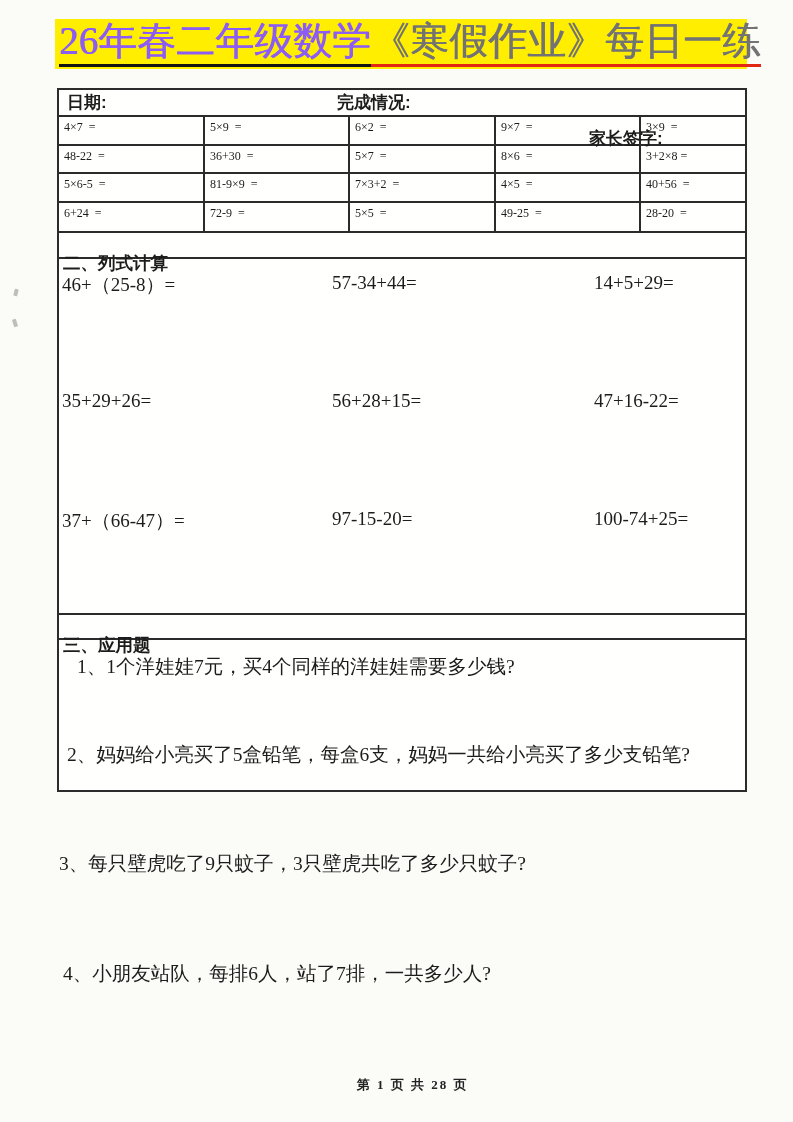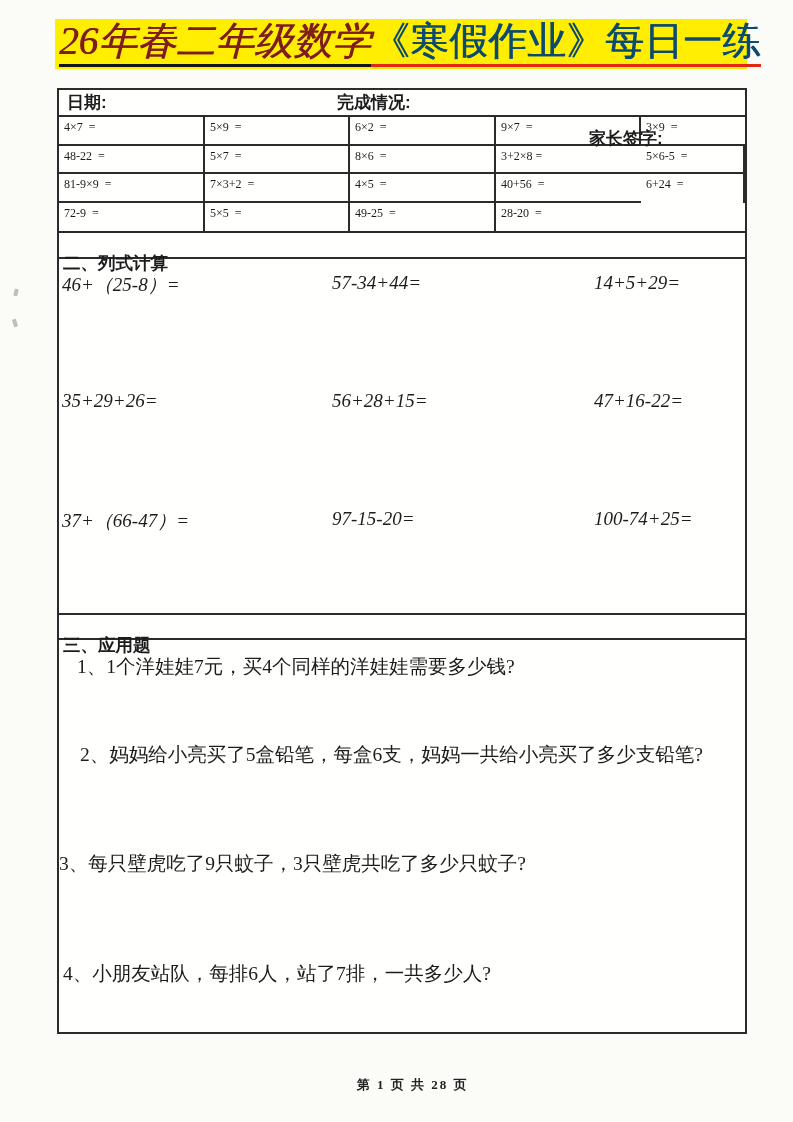--- a/index.html
+++ b/index.html
@@ -14,25 +14,25 @@
   .title-band {
     position:absolute; left:55px; top:19px; width:692px; height:50px;
     background:#ffee00; display:flex; align-items:flex-end;
     white-space:nowrap; padding:0 2px 2px 4px;
   }
   .title-part {
     font-size:39px; line-height:1.1; font-weight:normal;
     text-shadow:0.7px 0 0 currentColor;
     padding-bottom:1px;
   }
-  .t-black { color:#7f1d1d; border-bottom:3px solid #141414;font-style:italic; }
-  .t-red   { color:#0c4a6e; border-bottom:3px solid #e32713; }
+  .t-black { color:#8b5cf6; border-bottom:3px solid #141414; }
+  .t-red   { color:#737373; border-bottom:3px solid #e32713; }
   
   .sheet {
-    position:absolute; left:57px; top:88px; width:690px; height:946px;
+    position:absolute; left:57px; top:88px; width:690px; height:704px;
     border:2px solid #2b2b2b; background:#fffffe;
     display:flex; flex-direction:column;
   }
   .hdr-font { font-family:"Liberation Sans","DejaVu Sans",sans-serif; font-weight:bold; }
   .row-a {
     position:relative; height:27px; border-bottom:2px solid #2b2b2b;
     font-size:17px; line-height:25px;
   }
   .row-a span { position:absolute; top:0; }
   .lab-date  { left:8px; }
@@ -61,29 +61,28 @@
   .sec-hdr {
     height:26px; border-bottom:2px solid #2b2b2b;
     font-size:17.5px; padding:20px 0 0 4px; line-height:1.2;
   }
   .sec-hdr.s3 { height:25px; }
   
   .colcalc {
     height:356px; border-bottom:2px solid #2b2b2b;
     display:grid; grid-template-columns:273px 262px auto;
     grid-template-rows:repeat(3, 118px);
-    font-style:italic;
   }
   .cc-cell { font-size:19px; padding-top:13px; white-space:pre; }
   .cc-cell.c0 { padding-left:3px; }
   
   .word { position:relative; flex:1; }
   .wp { position:absolute; left:0; right:4px; font-size:19.5px; line-height:1.35;margin-top:9px; }
   .wp-0 { top:5px;   padding-left:18px; }
-  .wp-1 { top:93px;  padding-left:21px; }
+  .wp-1 { top:93px;  padding-left:8px; }
   .wp-2 { top:202px; }
   .wp-3 { top:312px; padding-left:4px; }
   
   .footer {
     position:absolute; left:16px; top:1076px; width:100%;
     text-align:center; font-size:13px; letter-spacing:2px;
     font-family:Liberation Serif, serif; font-weight:bold;
     color:#222;
   }
   
@@ -109,20 +108,21 @@
 
 
   <div class="oral-grid">
     <div class="oral-cell">4×7  =</div>
     <div class="oral-cell">5×9  =</div>
     <div class="oral-cell">6×2  =</div>
     <div class="oral-cell">9×7  =</div>
     <div class="oral-cell last-col">3×9  =</div>
 
     <div class="oral-cell">48-22  =</div>
+    <div class="oral-cell">36+30  =</div>
     <div class="oral-cell">5×7  =</div>
     <div class="oral-cell">8×6  =</div>
     <div class="oral-cell last-col">3+2×8 =</div>
 
     <div class="oral-cell">5×6-5  =</div>
     <div class="oral-cell">81-9×9  =</div>
     <div class="oral-cell">7×3+2  =</div>
     <div class="oral-cell">4×5  =</div>
     <div class="oral-cell last-col">40+56  =</div>
 

